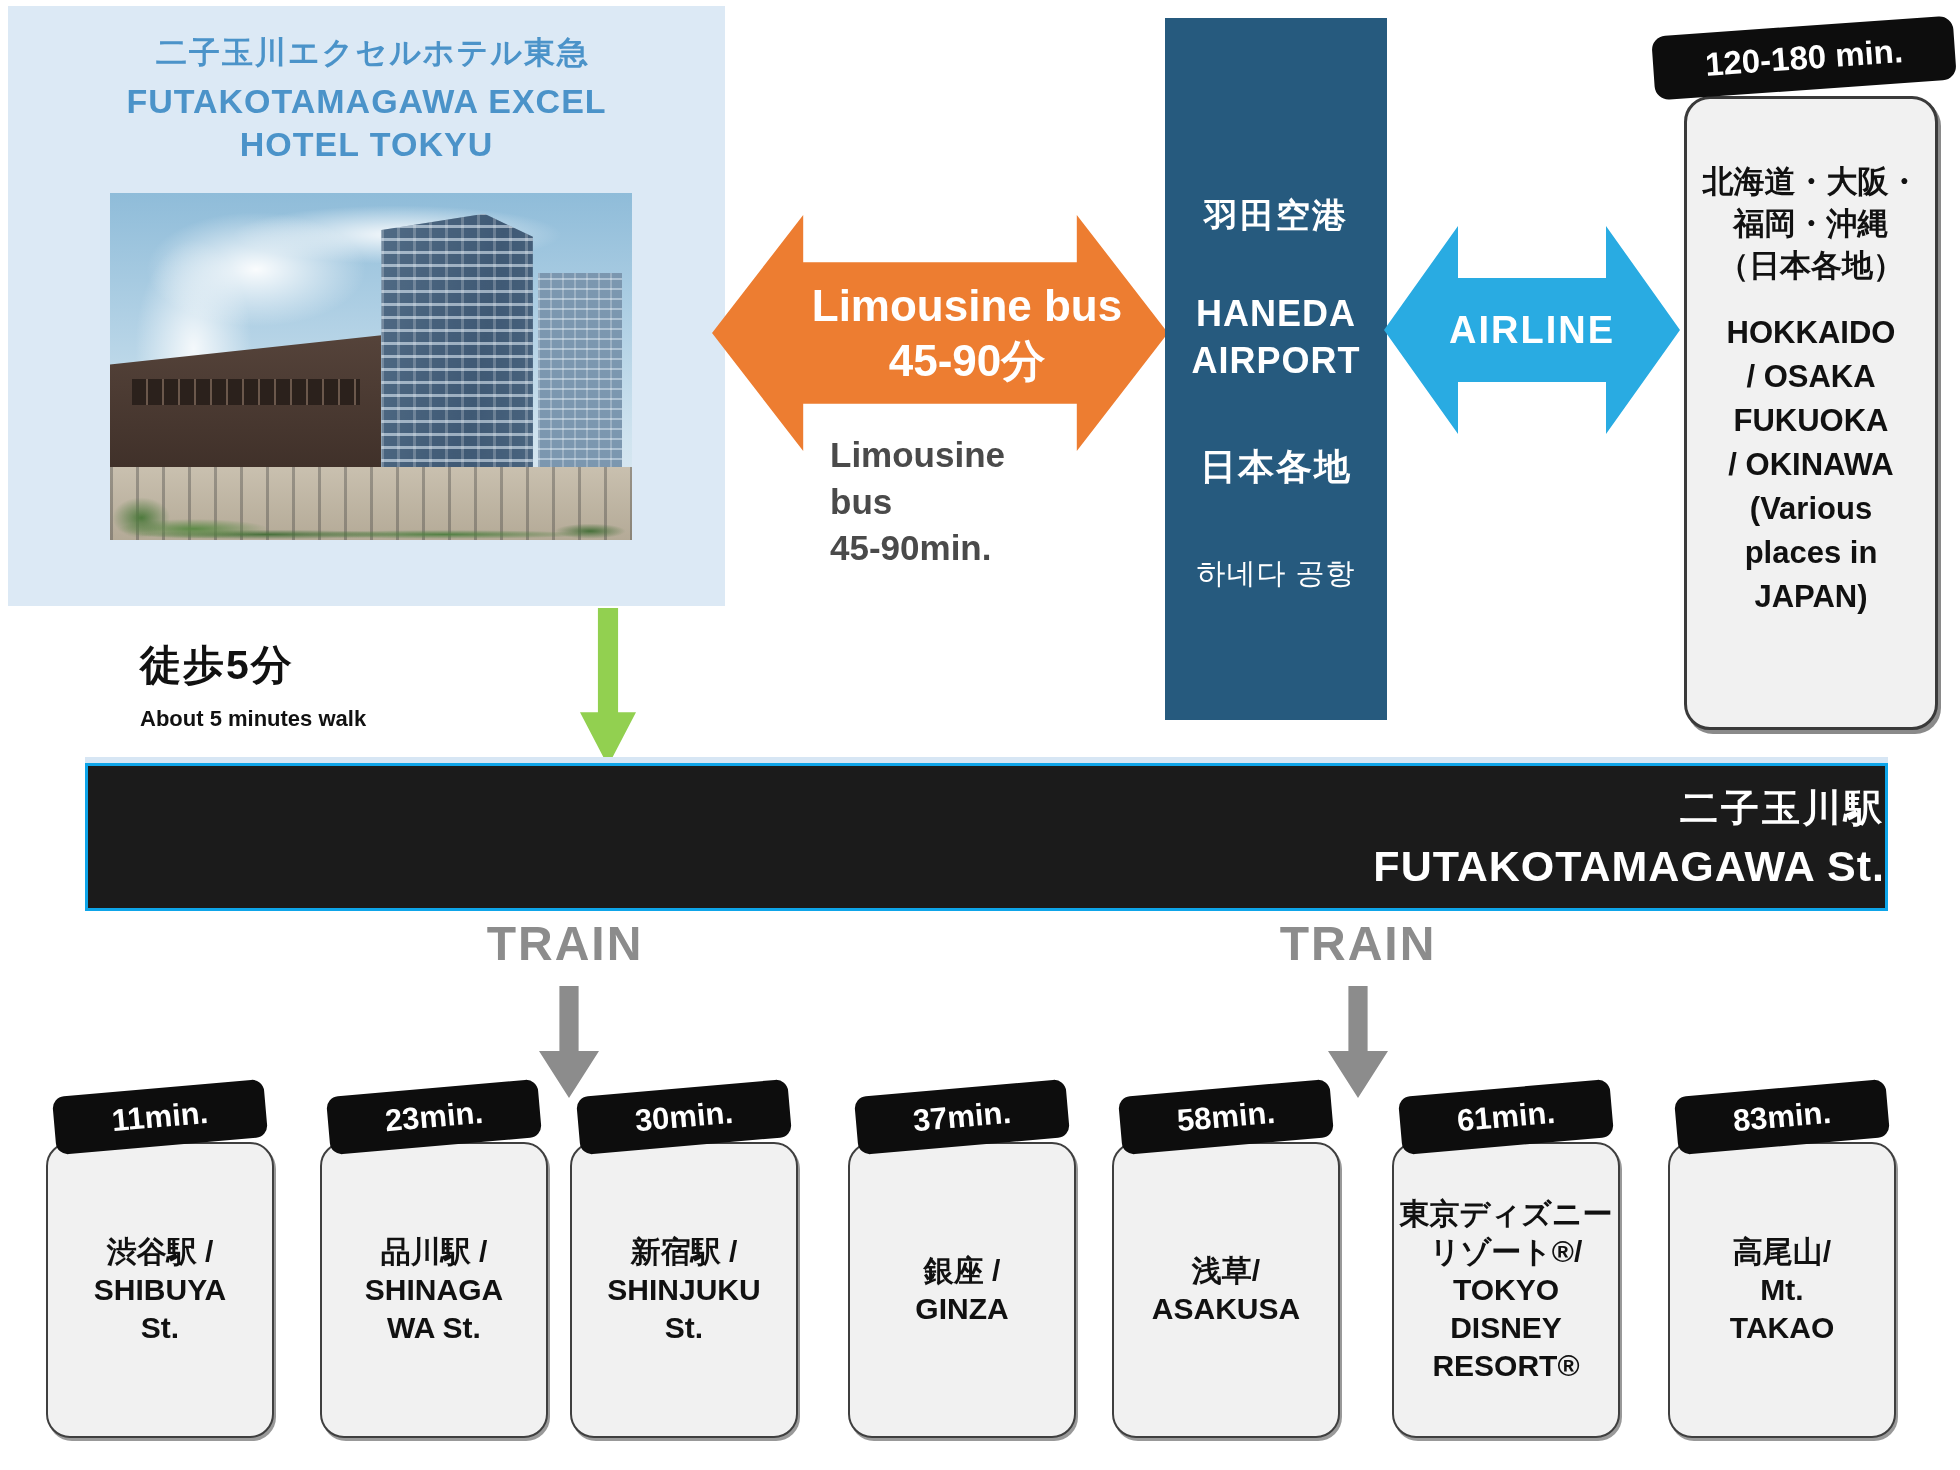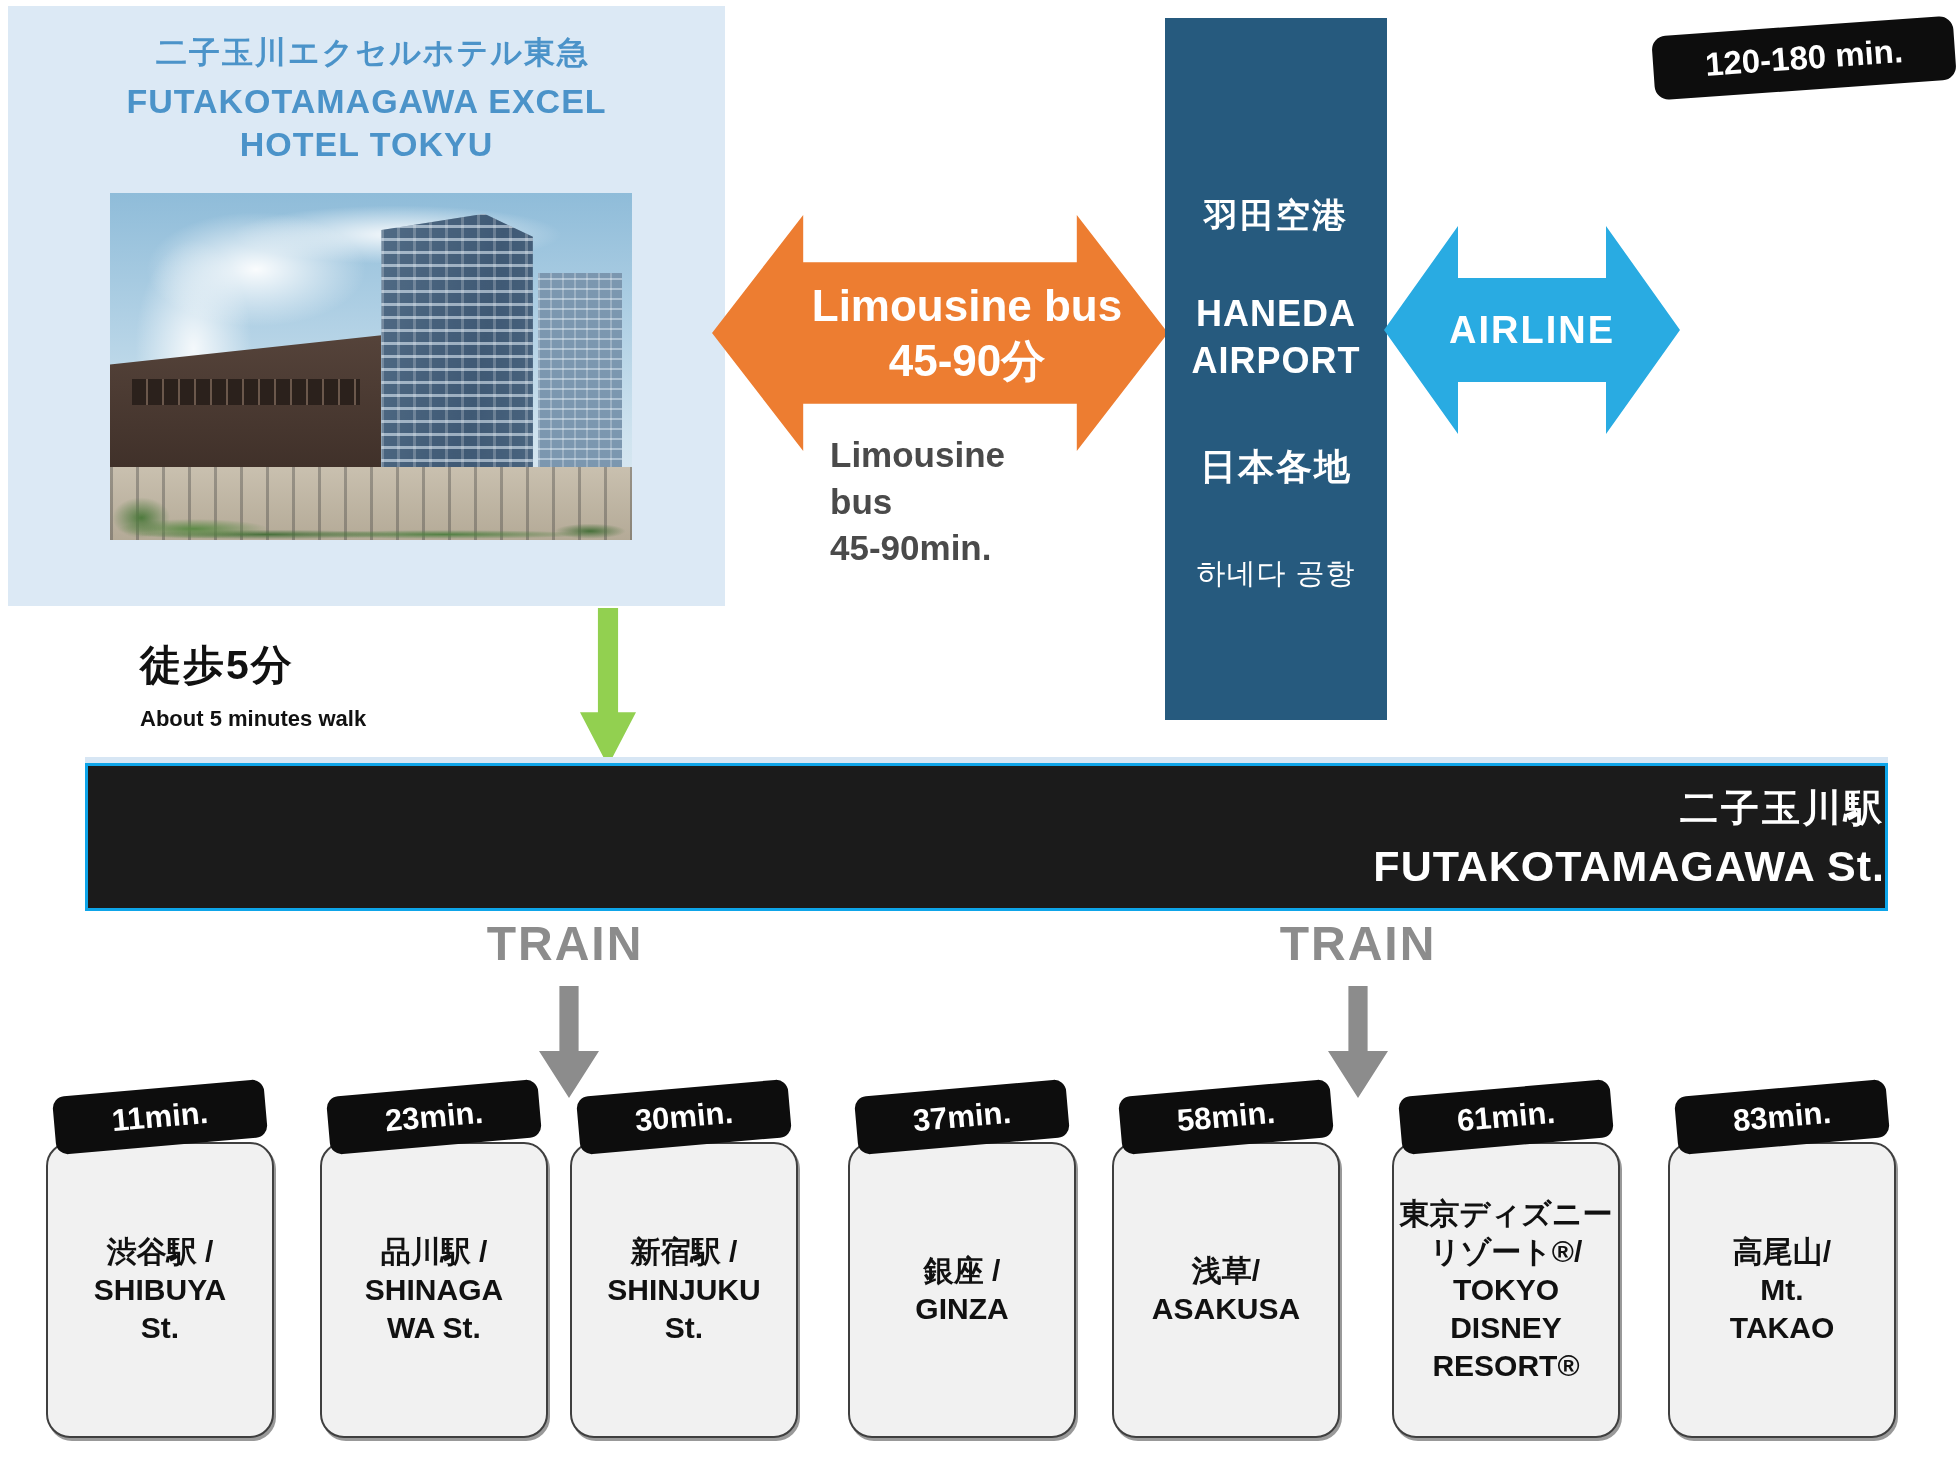--- a/index.html
+++ b/index.html
@@ -143,20 +143,24 @@
     <div class="zh">日本各地</div>
     <div class="ko">하네다 공항</div>
   </div>
 
   <div class="abs airline-arrow"></div>
   <div class="abs airline-text">AIRLINE</div>
 
   <div class="abs air-badge">
     <span>120-180 min.</span>
   </div>
+  <div class="abs air-box">
+    <div class="ja">北海道・大阪・<br>福岡・沖縄<br>（日本各地）</div>
+    <div class="en">HOKKAIDO<br>/ OSAKA<br>FUKUOKA<br>/ OKINAWA<br>(Various<br>places in<br>JAPAN)</div>
+  </div>
 
   <div class="abs walk-ja">徒歩5分</div>
   <div class="abs walk-en">About 5 minutes walk</div>
   <div class="abs walk-arrow"></div>
 
   <div class="abs bar-topline"></div>
   <div class="abs station-bar">
     <div class="ja">二子玉川駅</div>
     <div class="en">FUTAKOTAMAGAWA St.</div>
   </div>

